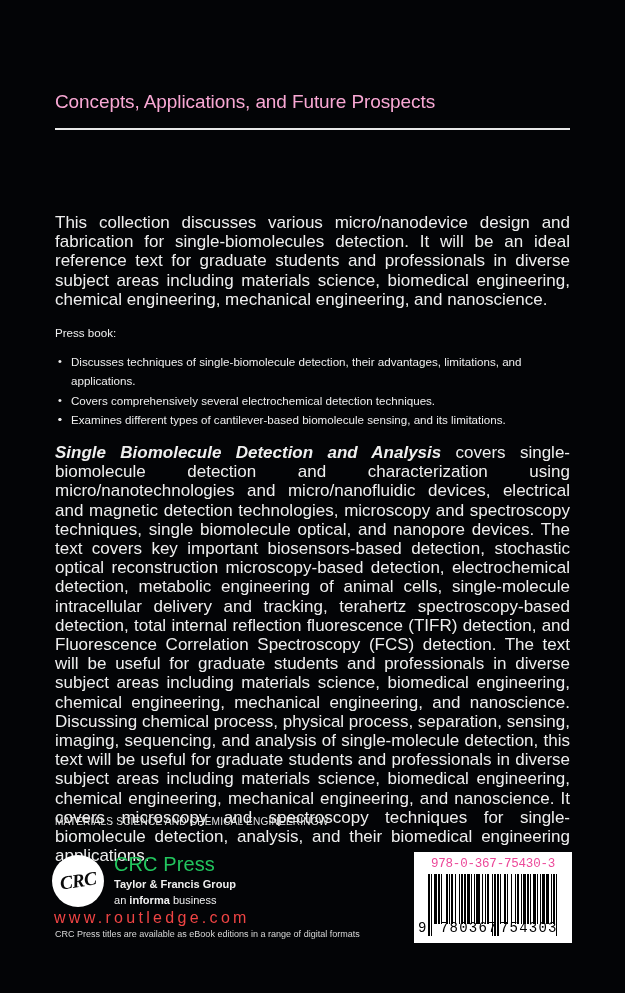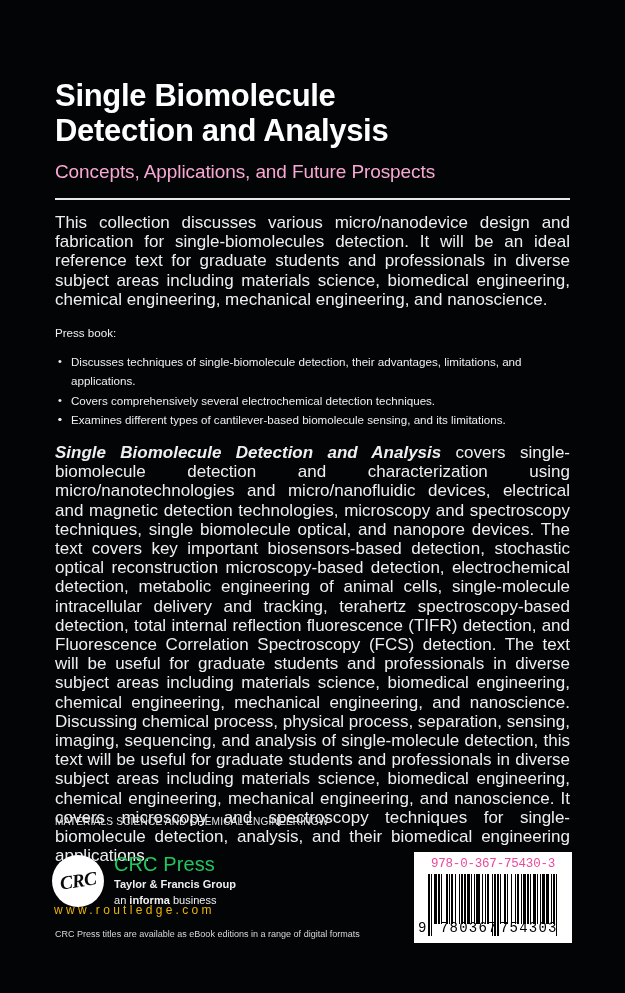--- a/index.html
+++ b/index.html
@@ -181,24 +181,24 @@
     line-height: 14px;
     color: #f0f0f0;
     margin-top: 2px;
     transform: scaleX(0.96);
     transform-origin: left center;
   }
   .crc-informa b { font-weight: bold; }
   .crc-url {
     position: absolute;
     left: 2px;
-    top: 48px;
-    font-size: 12px;
+    top: 54px;
+    font-size: 16px;
     letter-spacing: 3.3px;
-    color: #eab308;
+    color: #ef4444;
     white-space: nowrap;
   }
   .ebook-note {
     position: absolute;
     left: 55px;
     top: 928px;
     font-size: 9.6px;
     color: #d8d8d8;
     transform: scaleX(0.94);
     transform-origin: left center;
@@ -267,24 +267,20 @@
   }
 </style>
 </head>
 <body>
 
 <div id="cover">
 
   <div class="content">
 
     <div class="title-block">
-      <h1 class="book-title">
-        <span class="tline">Single Biomolecule</span>
-        <span class="tline">Detection and Analysis</span>
-      </h1>
       <div class="book-subtitle">Concepts, Applications, and Future Prospects</div>
       <div class="rule"></div>
     </div>
 
     <div class="body-area">
       <p class="copy">This collection discusses various micro/nanodevice design and fabrication for single-biomolecules detection. It will be an ideal reference text for graduate students and professionals in diverse subject areas including materials science, biomedical engineering, chemical engineering, mechanical engineering, and nanoscience.</p>
 
       <div class="this-book">Press book:</div>
 
       <ul class="features">

